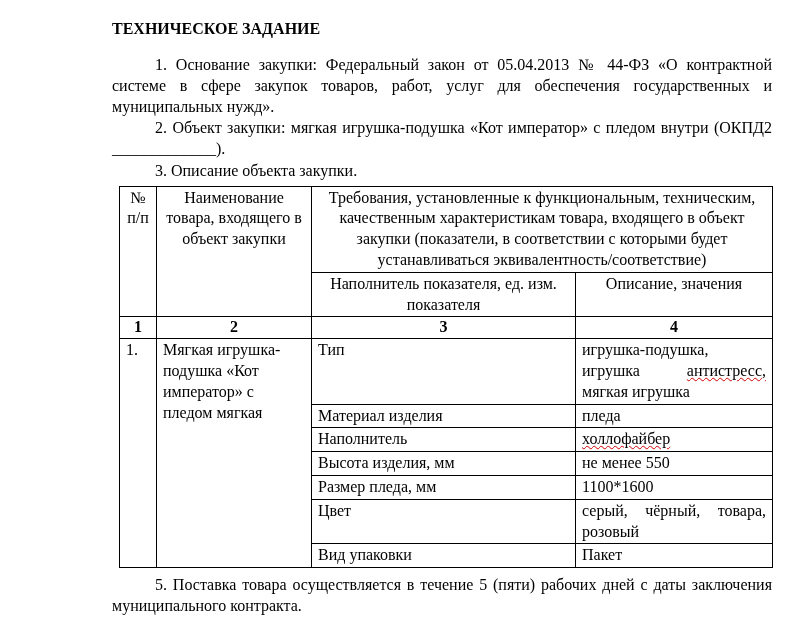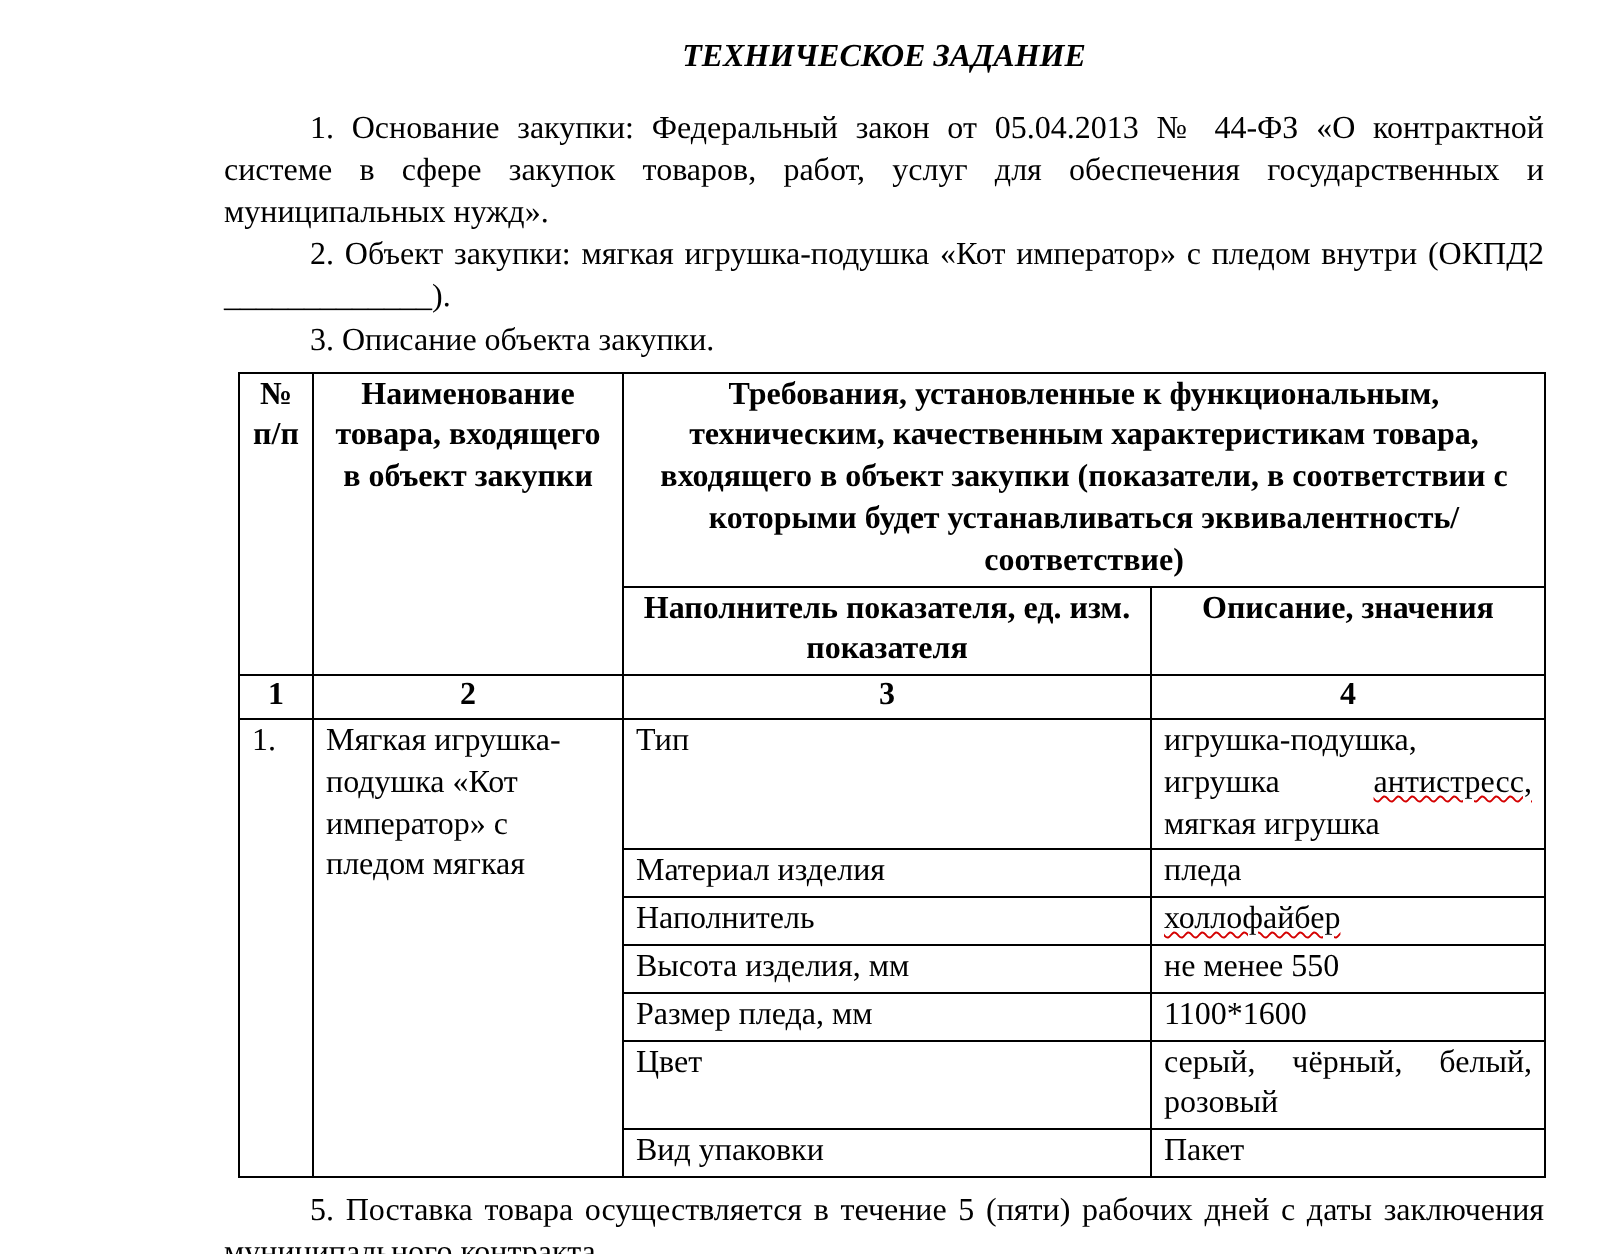--- a/index.html
+++ b/index.html
@@ -12,24 +12,23 @@
     height: 627px;
     font-family: "Liberation Serif", serif;
     font-size: 16px;
     color: #000000;
     overflow: hidden;
   }
   .page {
     padding: 20px 28px 0 112px;
   }
   .doc-title {
-    text-align: center;
+    text-align: left;
     font-weight: bold;
     margin: 0 0 16px 0;
-    font-style: italic;
   }
   p.doc-para {
     margin: 0;
     text-align: justify;
     text-indent: 43px;
     line-height: 1.32;
   }
   table.spec {
     border-collapse: collapse;
     table-layout: fixed;
@@ -39,21 +38,21 @@
   }
   table.spec td {
     border: 1px solid #000000;
     padding: 1px 6px;
     vertical-align: top;
     line-height: 1.3;
     overflow: hidden;
     word-wrap: break-word;
   }
   td.hdr {
-    font-weight: bold;
+    font-weight: normal;
     text-align: center;
     vertical-align: middle;
     padding: 4px 8px;
   }
   tr.numrow td {
     font-weight: bold;
     text-align: center;
     padding: 0 6px;
   }
   td.just {
@@ -116,21 +115,21 @@
       <tr>
         <td>Высота изделия, мм</td>
         <td>не менее 550</td>
       </tr>
       <tr>
         <td>Размер пледа, мм</td>
         <td>1100*1600</td>
       </tr>
       <tr>
         <td>Цвет</td>
-        <td class="just">серый, чёрный, белый, розовый</td>
+        <td class="just">серый, чёрный, товара, розовый</td>
       </tr>
       <tr>
         <td>Вид упаковки</td>
         <td>Пакет</td>
       </tr>
     </tbody>
   </table>
 
   <p class="doc-para">5. Поставка товара осуществляется в течение 5 (пяти) рабочих дней с даты заключения муниципального контракта.</p>
 

